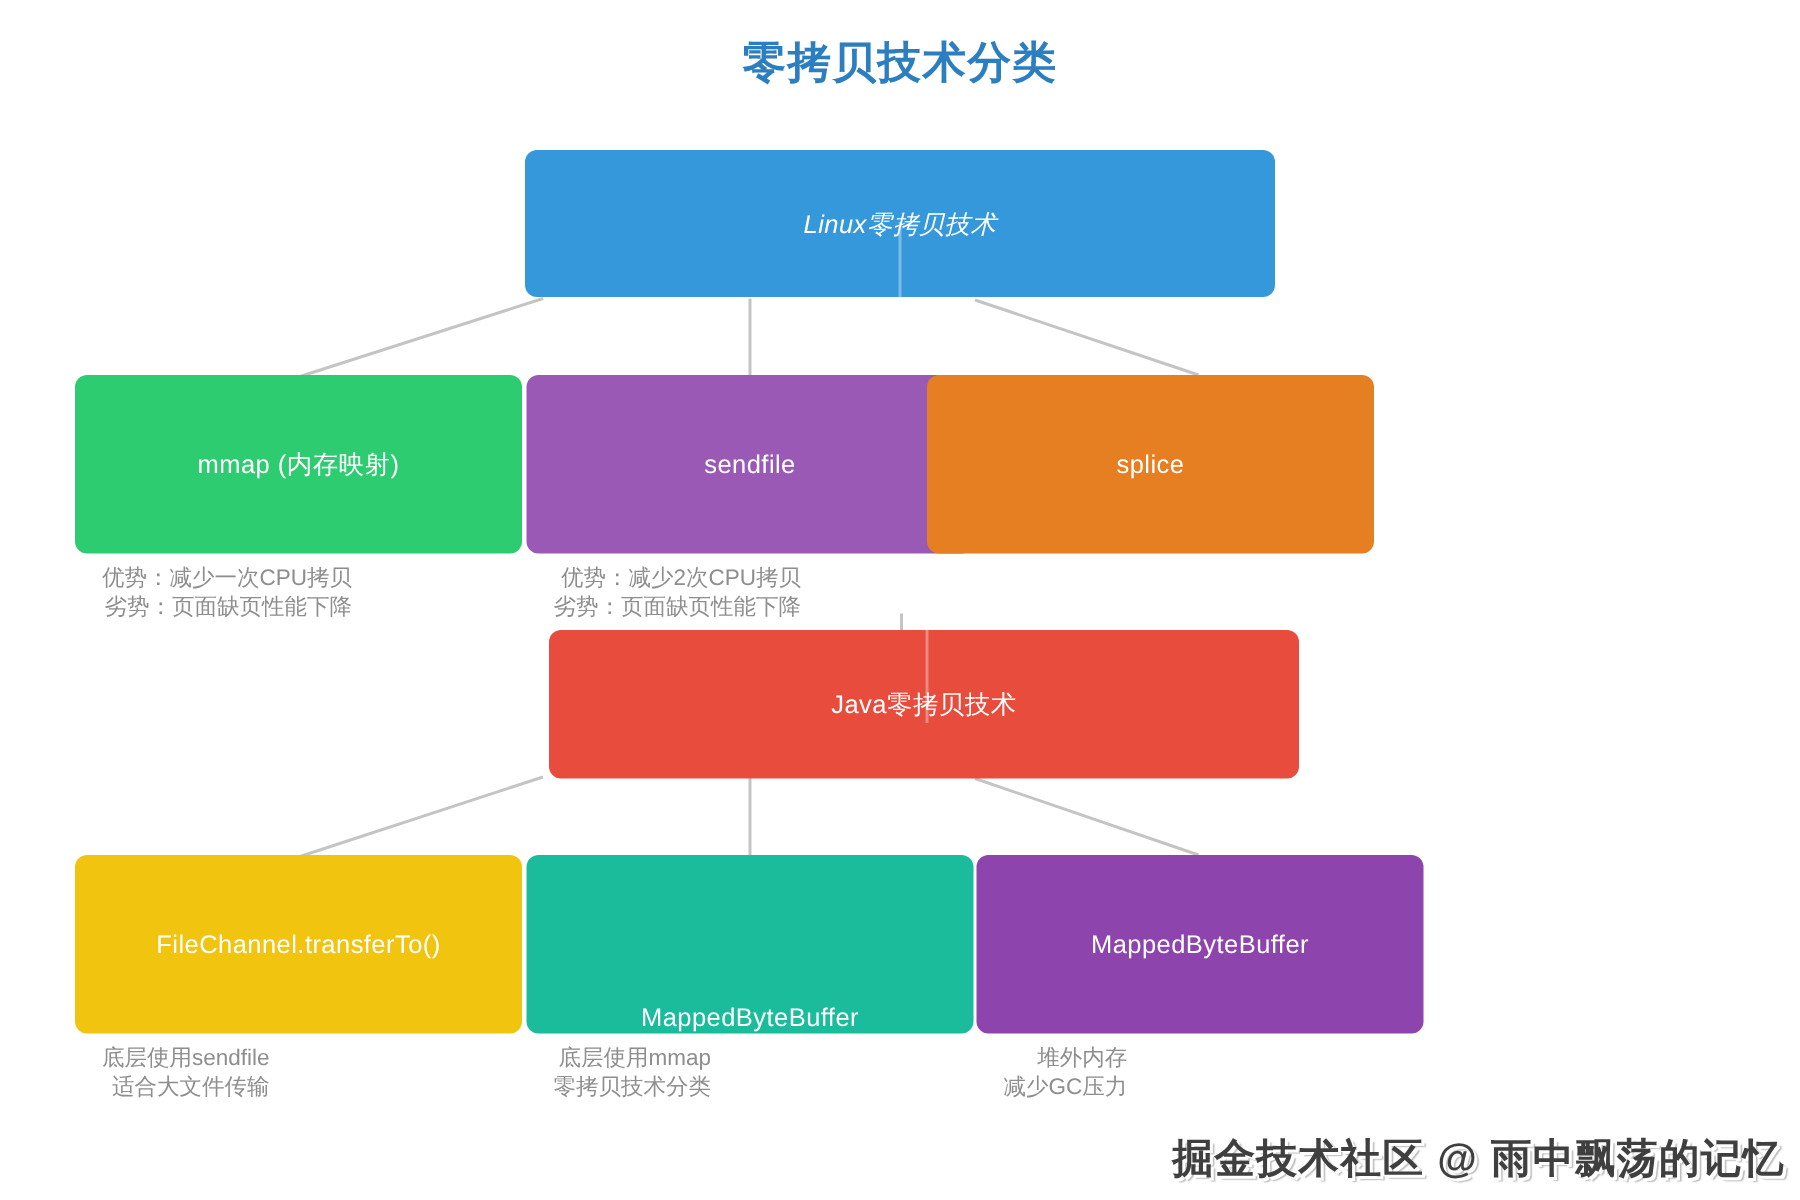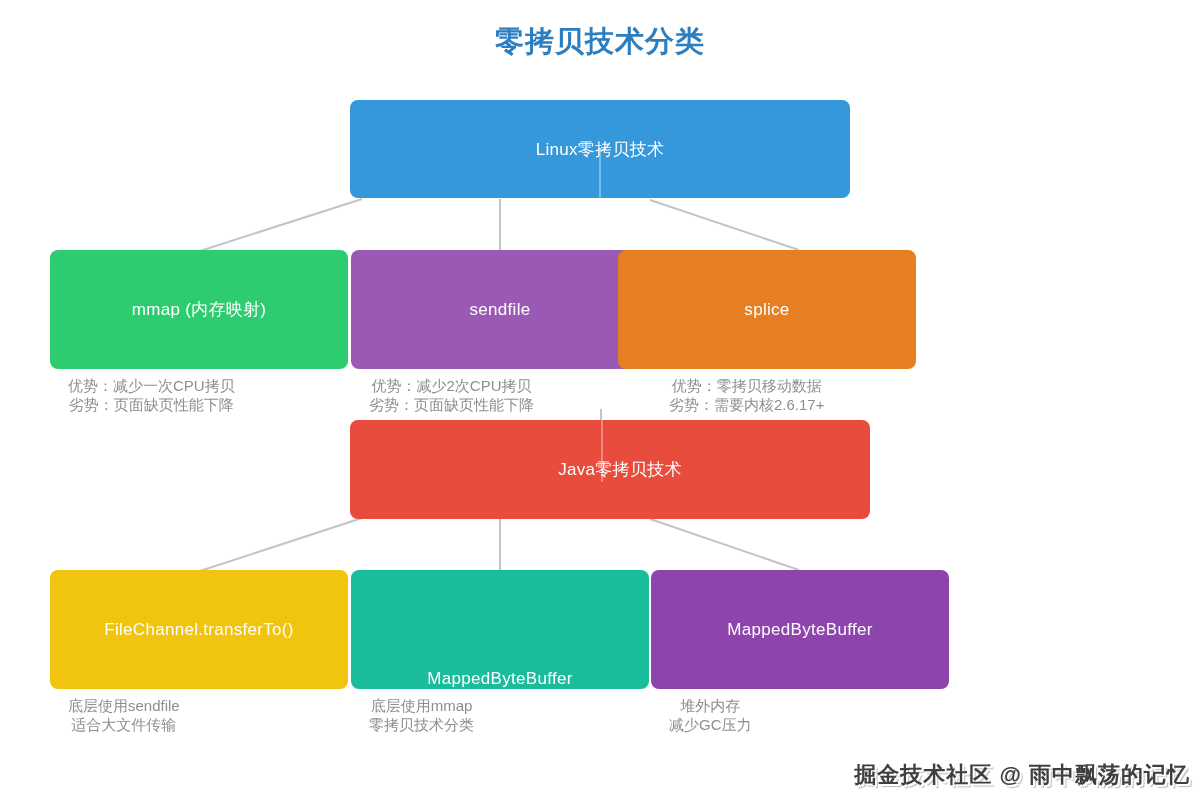--- a/index.html
+++ b/index.html
@@ -56,29 +56,29 @@
     width: 2px;
     background: rgba(255,255,255,0.35);
     pointer-events: none;
   }
   .notes {
     position: absolute;
     z-index: 2;
     color: #8e8e8e;
     font-size: 15px;
     line-height: 19px;
-    text-align: center;
+    text-align: right;
     white-space: nowrap;
   }
   .watermark {
     position: absolute;
     right: 10px;
     bottom: 10px;
     z-index: 3;
-    font-size: 22px;
+    font-size: 27px;
     font-weight: 700;
     color: #3f3f3f;
     letter-spacing: 1px;
     text-shadow: 2px 2px 0 #ffffff, 3px 3px 1px rgba(0,0,0,0.28);
   }
 </style>
 </head>
 <body>
 
 <div class="canvas">
@@ -88,21 +88,21 @@
   <svg class="connectors" width="1200" height="800" viewBox="0 0 1200 800">
     <line x1="362" y1="199" x2="200" y2="251" stroke-width="2" stroke="#c4c4c4"></line>
     <line x1="500" y1="199" x2="500" y2="251" stroke-width="2" stroke="#c4c4c4"></line>
     <line x1="650" y1="200" x2="799" y2="250" stroke-width="2" stroke="#c4c4c4"></line>
     <line x1="601" y1="409" x2="601" y2="421" stroke-width="2" stroke="#c4c4c4"></line>
     <line x1="362" y1="518" x2="200" y2="571" stroke-width="2" stroke="#c4c4c4"></line>
     <line x1="500" y1="518" x2="500" y2="571" stroke-width="2" stroke="#c4c4c4"></line>
     <line x1="650" y1="519" x2="799" y2="570" stroke-width="2" stroke="#c4c4c4"></line>
   </svg>
 
-  <div class="node root" style="left: 350px; top: 100px; background-color: rgb(52, 152, 219);">
+  <div class="node root" style="left: 350px; top: 100px; background-color: rgb(52, 152, 219); font-style: italic;">
     <div class="node-overlay-line" style="left:249px; top:48px; height:50px;"></div>
     <span class="node-label">Linux零拷贝技术</span>
   </div>
 
   <div class="node child" style="left: 50px; top: 250px; background-color: rgb(46, 204, 113);">
     <span class="node-label">mmap (内存映射)</span>
   </div>
   <div class="notes" style="left:68px; top:376px;">
     <div>优势：减少一次CPU拷贝</div>
     <div>劣势：页面缺页性能下降</div>
@@ -112,26 +112,22 @@
     <span class="node-label">sendfile</span>
   </div>
   <div class="notes" style="left:369px; top:376px;">
     <div>优势：减少2次CPU拷贝</div>
     <div>劣势：页面缺页性能下降</div>
   </div>
 
   <div class="node child" style="left: 618px; top: 250px; background-color: rgb(230, 126, 34);">
     <span class="node-label">splice</span>
   </div>
-  <div class="notes" style="left:669px; top:376px;">
-    <div>优势：零拷贝移动数据</div>
-    <div>劣势：需要内核2.6.17+</div>
-  </div>
 
-  <div class="node root" style="left: 350px; top: 420px; height: 99px; background-color: rgb(231, 76, 60); padding-left: 20px;">
+  <div class="node root" style="left: 366px; top: 420px; height: 99px; background-color: rgb(231, 76, 60);">
     <div class="node-overlay-line" style="left:251px; top:0; height:62px;"></div>
     <span class="node-label">Java零拷贝技术</span>
   </div>
 
   <div class="node child" style="left: 50px; top: 570px; background-color: rgb(241, 196, 15);">
     <span class="node-label">FileChannel.transferTo()</span>
   </div>
   <div class="notes" style="left:68px; top:696px;">
     <div>底层使用sendfile</div>
     <div>适合大文件传输</div>

